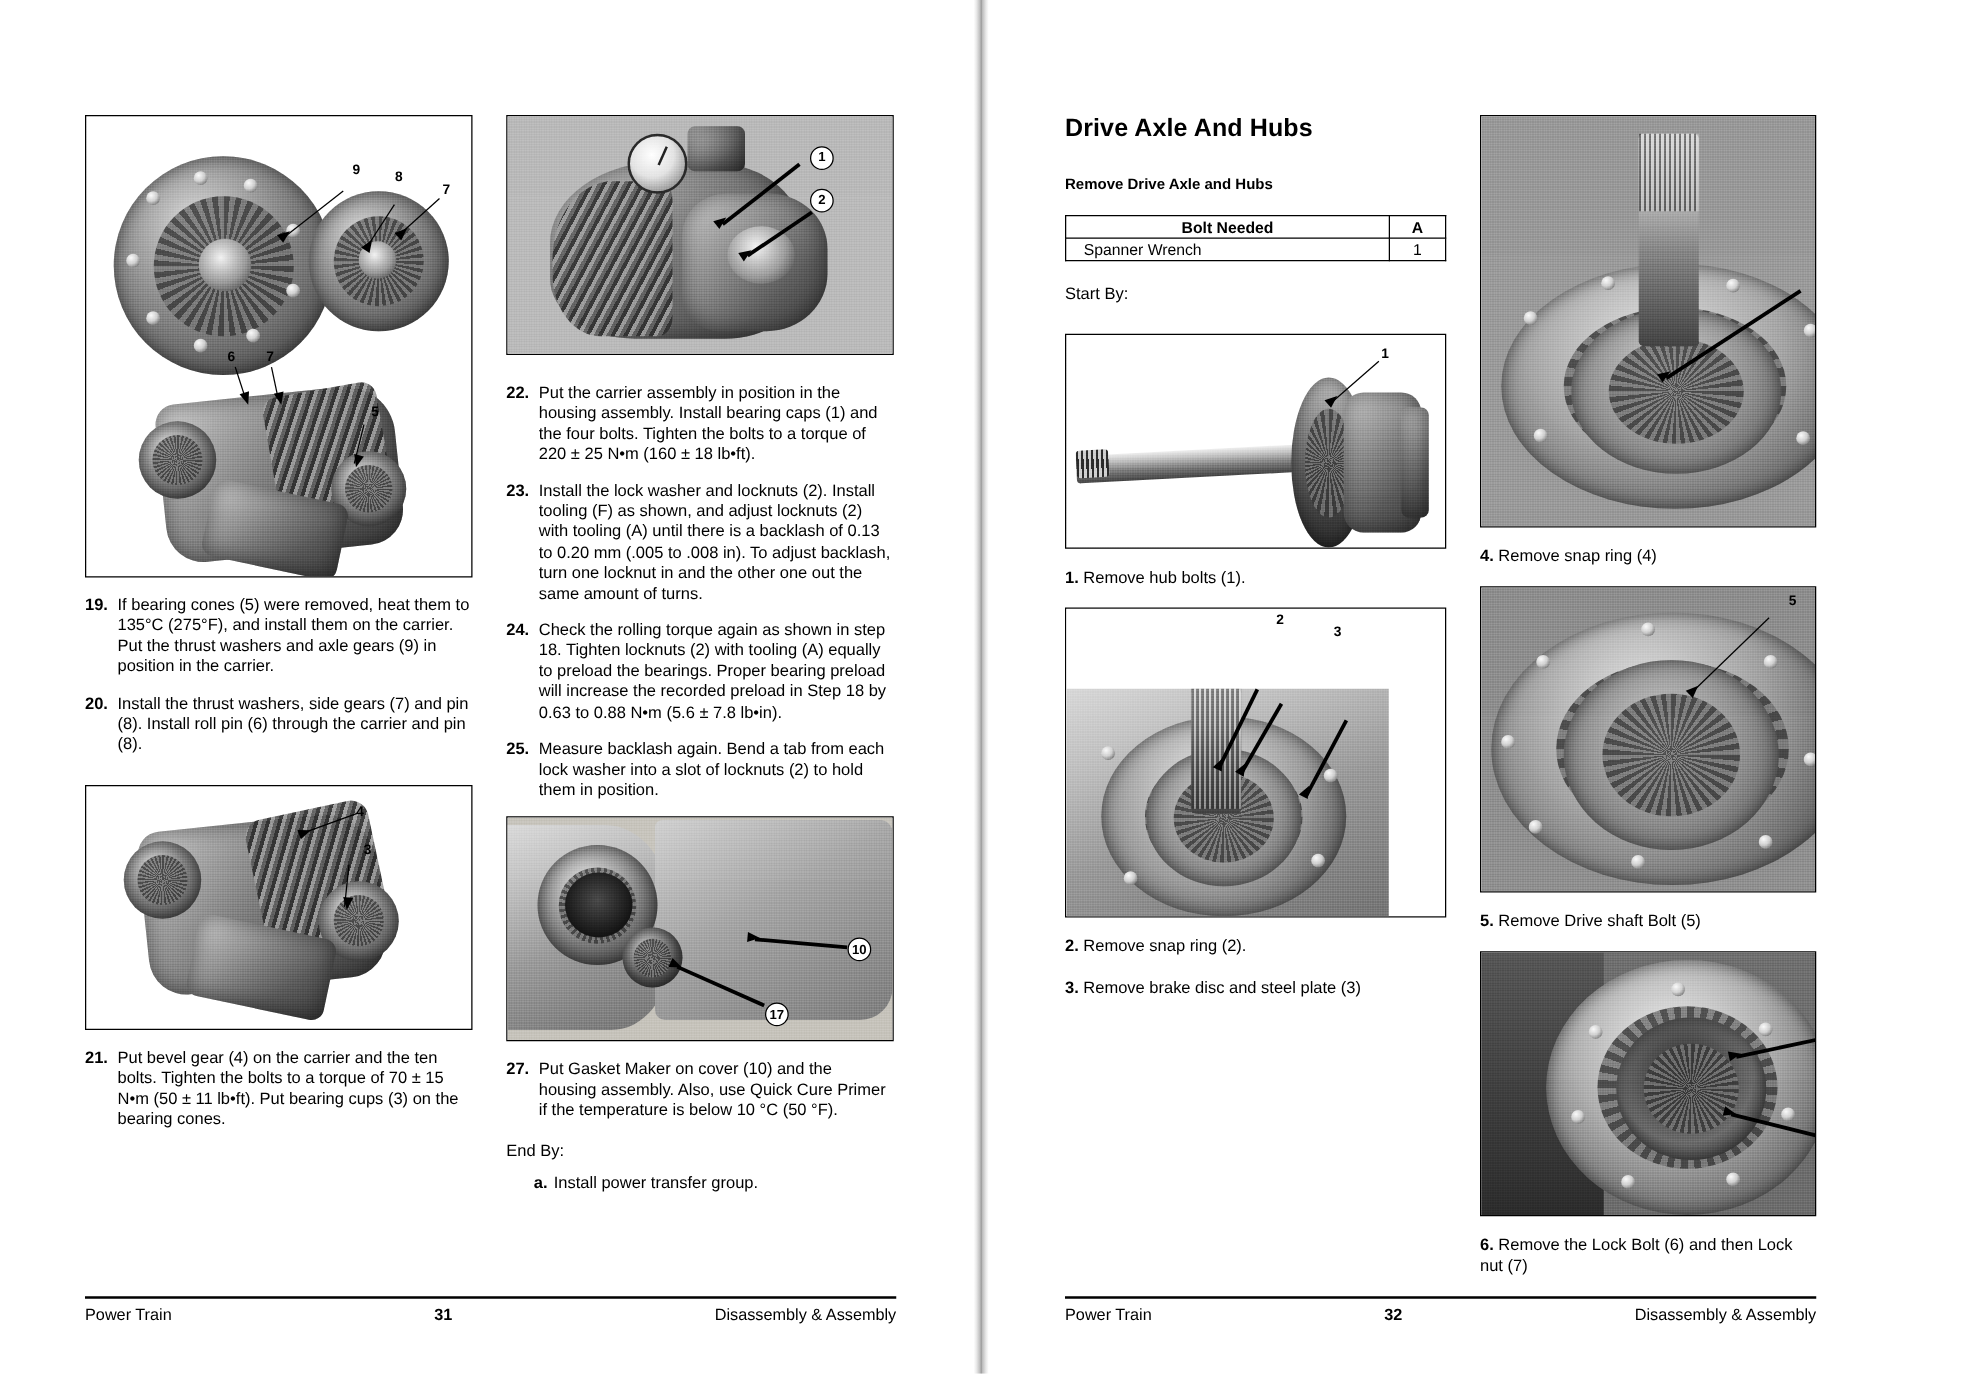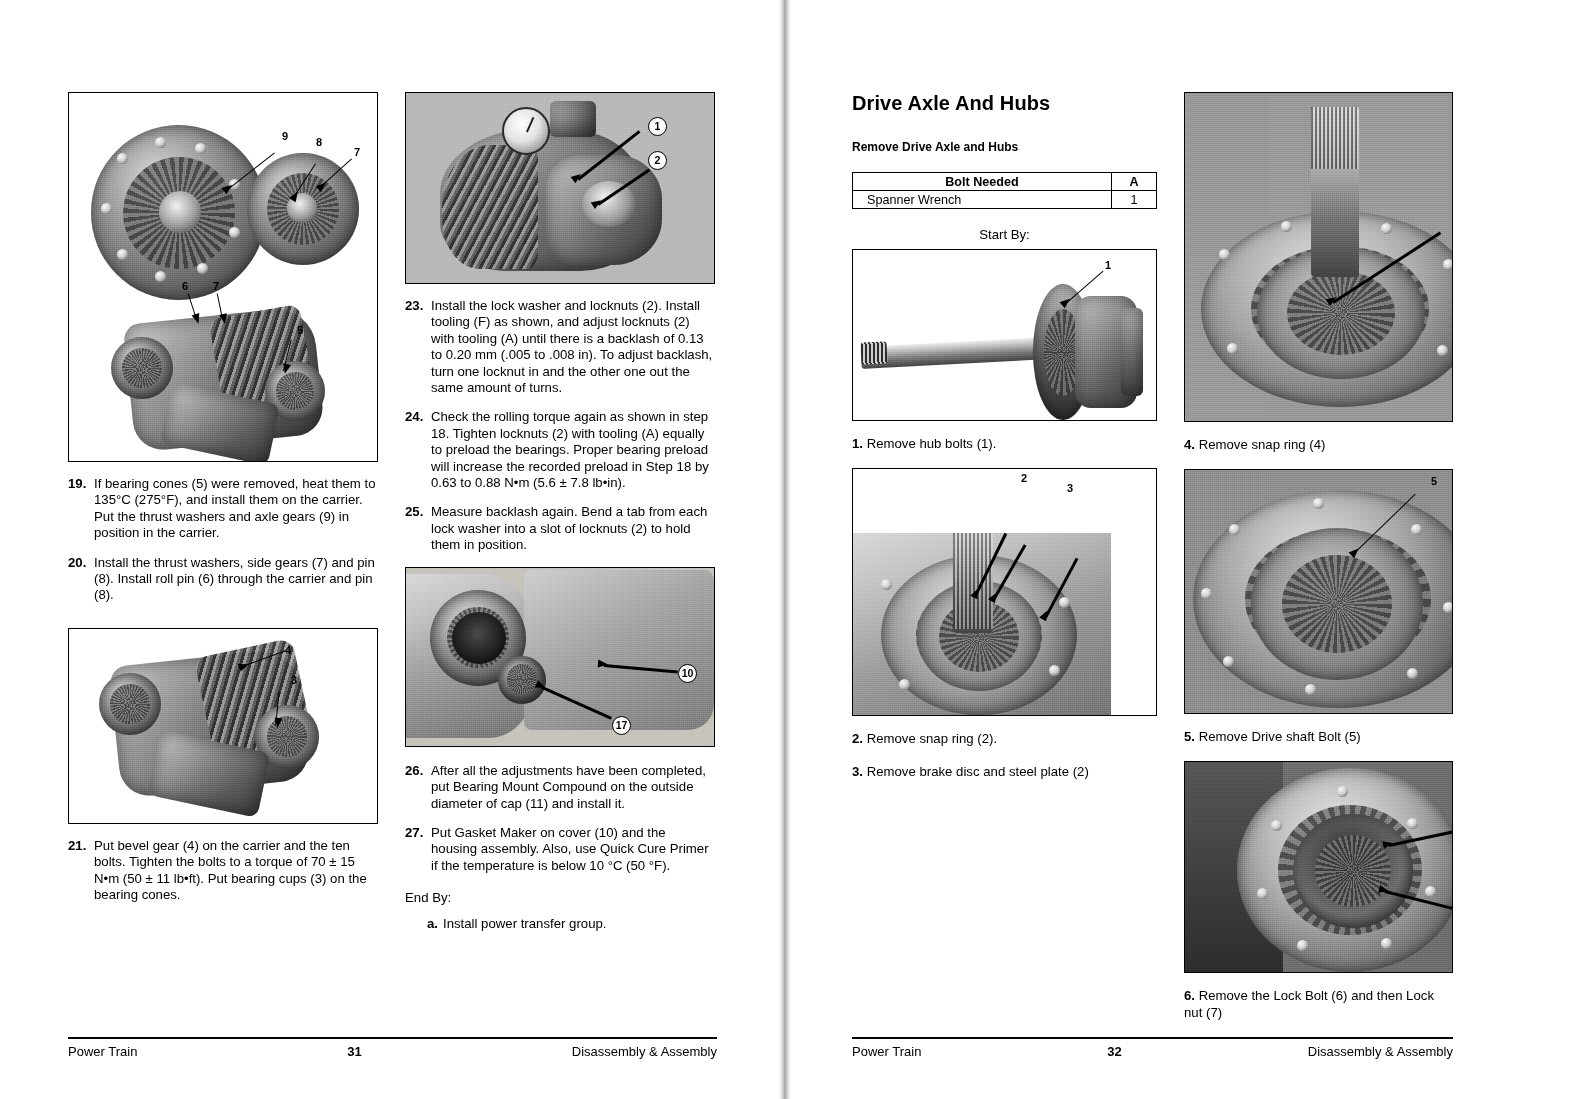--- a/index.html
+++ b/index.html
@@ -385,20 +385,24 @@
               <span class="cn circ" style="left:242px; top:24px;">1</span>
               <div class="leader thick" style="left:172px; top:85px; width:78px; transform:rotate(-38deg);"></div>
               <div class="arrowhead" style="left:166px; top:80px; transform:rotate(142deg);"></div>
 
               <span class="cn circ" style="left:242px; top:58px;">2</span>
               <div class="leader thick" style="left:192px; top:110px; width:62px; transform:rotate(-34deg);"></div>
               <div class="arrowhead" style="left:186px; top:106px; transform:rotate(146deg);"></div>
             </div>
           </div>
 
+          <div class="step" style="margin-top:22px;">
+            <span class="num">22.</span>
+            <span class="txt">Put the carrier assembly in position in the housing assembly. Install bearing caps (1) and the four bolts. Tighten the bolts to a torque of 220 ± 25 N•m (160 ± 18 lb•ft).</span>
+          </div>
           <div class="step">
             <span class="num">23.</span>
             <span class="txt">Install the lock washer and locknuts (2). Install tooling (F) as shown, and adjust locknuts (2) with tooling (A) until there is a backlash of 0.13 to 0.20 mm (.005 to .008 in). To adjust backlash, turn one locknut in and the other one out the same amount of turns.</span>
           </div>
           <div class="step">
             <span class="num">24.</span>
             <span class="txt">Check the rolling torque again as shown in step 18. Tighten locknuts (2) with tooling (A) equally to preload the bearings. Proper bearing preload will increase the recorded preload in Step 18 by 0.63 to 0.88 N•m (5.6 ± 7.8 lb•in).</span>
           </div>
           <div class="step">
             <span class="num">25.</span>
@@ -418,24 +422,20 @@
               <span class="cn circ" style="left:272px; top:96px;">10</span>
               <div class="leader thick" style="left:198px; top:96px; width:74px; transform:rotate(5deg);"></div>
               <div class="arrowhead" style="left:192px; top:92px; transform:rotate(185deg);"></div>
 
               <span class="cn circ" style="left:206px; top:148px;">17</span>
               <div class="leader thick" style="left:136px; top:118px; width:76px; transform:rotate(24deg);"></div>
               <div class="arrowhead" style="left:130px; top:114px; transform:rotate(204deg);"></div>
             </div>
           </div>
 
-          <div class="step" style="margin-top:16px;">
-            <span class="num">26.</span>
-            <span class="txt">After all the adjustments have been completed, put Bearing Mount Compound on the outside diameter of cap (11) and install it.</span>
-          </div>
           <div class="step">
             <span class="num">27.</span>
             <span class="txt">Put Gasket Maker on cover (10) and the housing assembly. Also, use Quick Cure Primer if the temperature is below 10 °C (50 °F).</span>
           </div>
 
           <div class="plain" style="margin-top:16px;">End By:</div>
           <div class="subitem">
             <span class="num">a.</span>
             <span>Install power transfer group.</span>
           </div>
@@ -473,21 +473,21 @@
               </tr>
             </thead>
             <tbody>
               <tr>
                 <td class="name">Spanner Wrench</td>
                 <td class="qty">1</td>
               </tr>
             </tbody>
           </table>
 
-          <div class="plain" style="margin-bottom:6px;text-align:center;">Start By:</div>
+          <div class="plain" style="margin-bottom:24px;">Start By:</div>
 
           <div class="fig" style="height:172px;">
             <div class="fig-inner">
               <div class="shaft" style="left:8px; top:92px; width:186px; height:22px; border-radius:3px; transform:rotate(-3deg);"></div>
               <div class="splines" style="left:8px; top:92px; width:26px; height:22px; transform:rotate(-3deg); border-radius:3px;"></div>
               <div class="disc" style="left:180px; top:34px; width:60px; height:136px; border-radius:50%; background:linear-gradient(180deg,#bdbdbd,#5b5b5b 55%,#2b2b2b);"></div>
               <div class="metal-blob" style="left:222px; top:46px; width:62px; height:112px; border-radius:16px;"></div>
               <div class="metal-blob" style="left:268px; top:58px; width:22px; height:88px; border-radius:6px;"></div>
               <div class="grain"></div>
 
@@ -527,21 +527,21 @@
               <div class="arrowhead" style="left:187px; top:142px; transform:rotate(118deg);"></div>
             </div>
           </div>
 
           <div class="caption">
             <span class="num">2.</span>
             <span>Remove snap ring (2).</span>
           </div>
           <div class="caption">
             <span class="num">3.</span>
-            <span>Remove brake disc and steel plate (2)</span>
+            <span>Remove brake disc and steel plate (3)</span>
           </div>
 
         </div>
 
         <div class="col">
 
           <div class="fig" style="height:330px;">
             <div class="fig-inner">
               <div class="darkbg" style="background:#9a9a9a;"></div>
               <div class="disc" style="left:16px; top:118px; width:278px; height:196px; background:radial-gradient(ellipse at 44% 34%, #e4e4e4, #a6a6a6 46%, #6b6b6b 74%, #3c3c3c);"></div>

